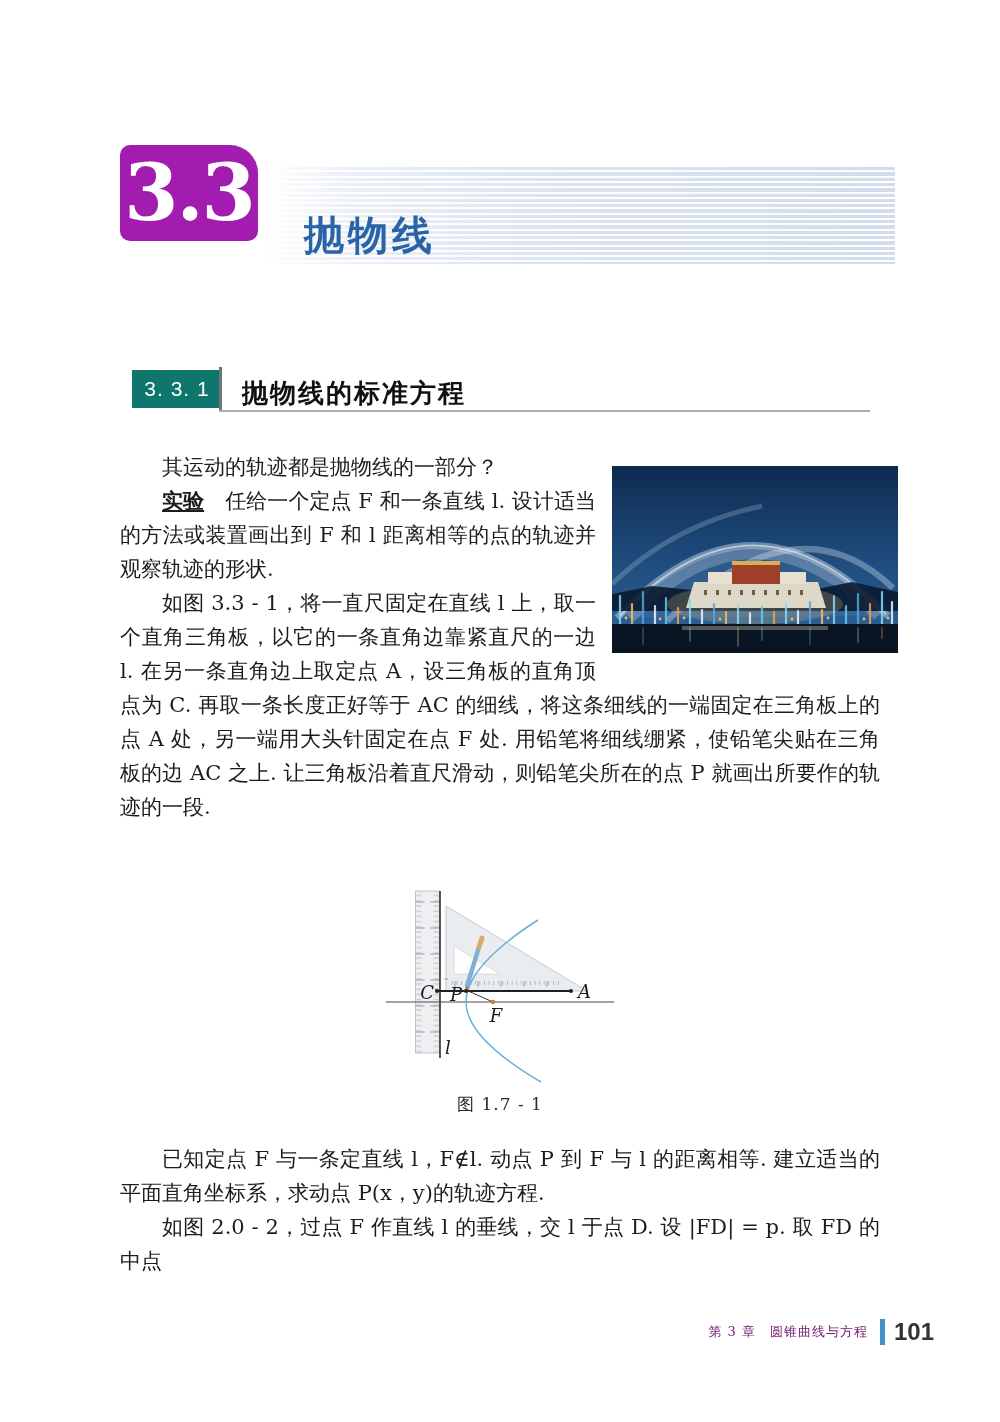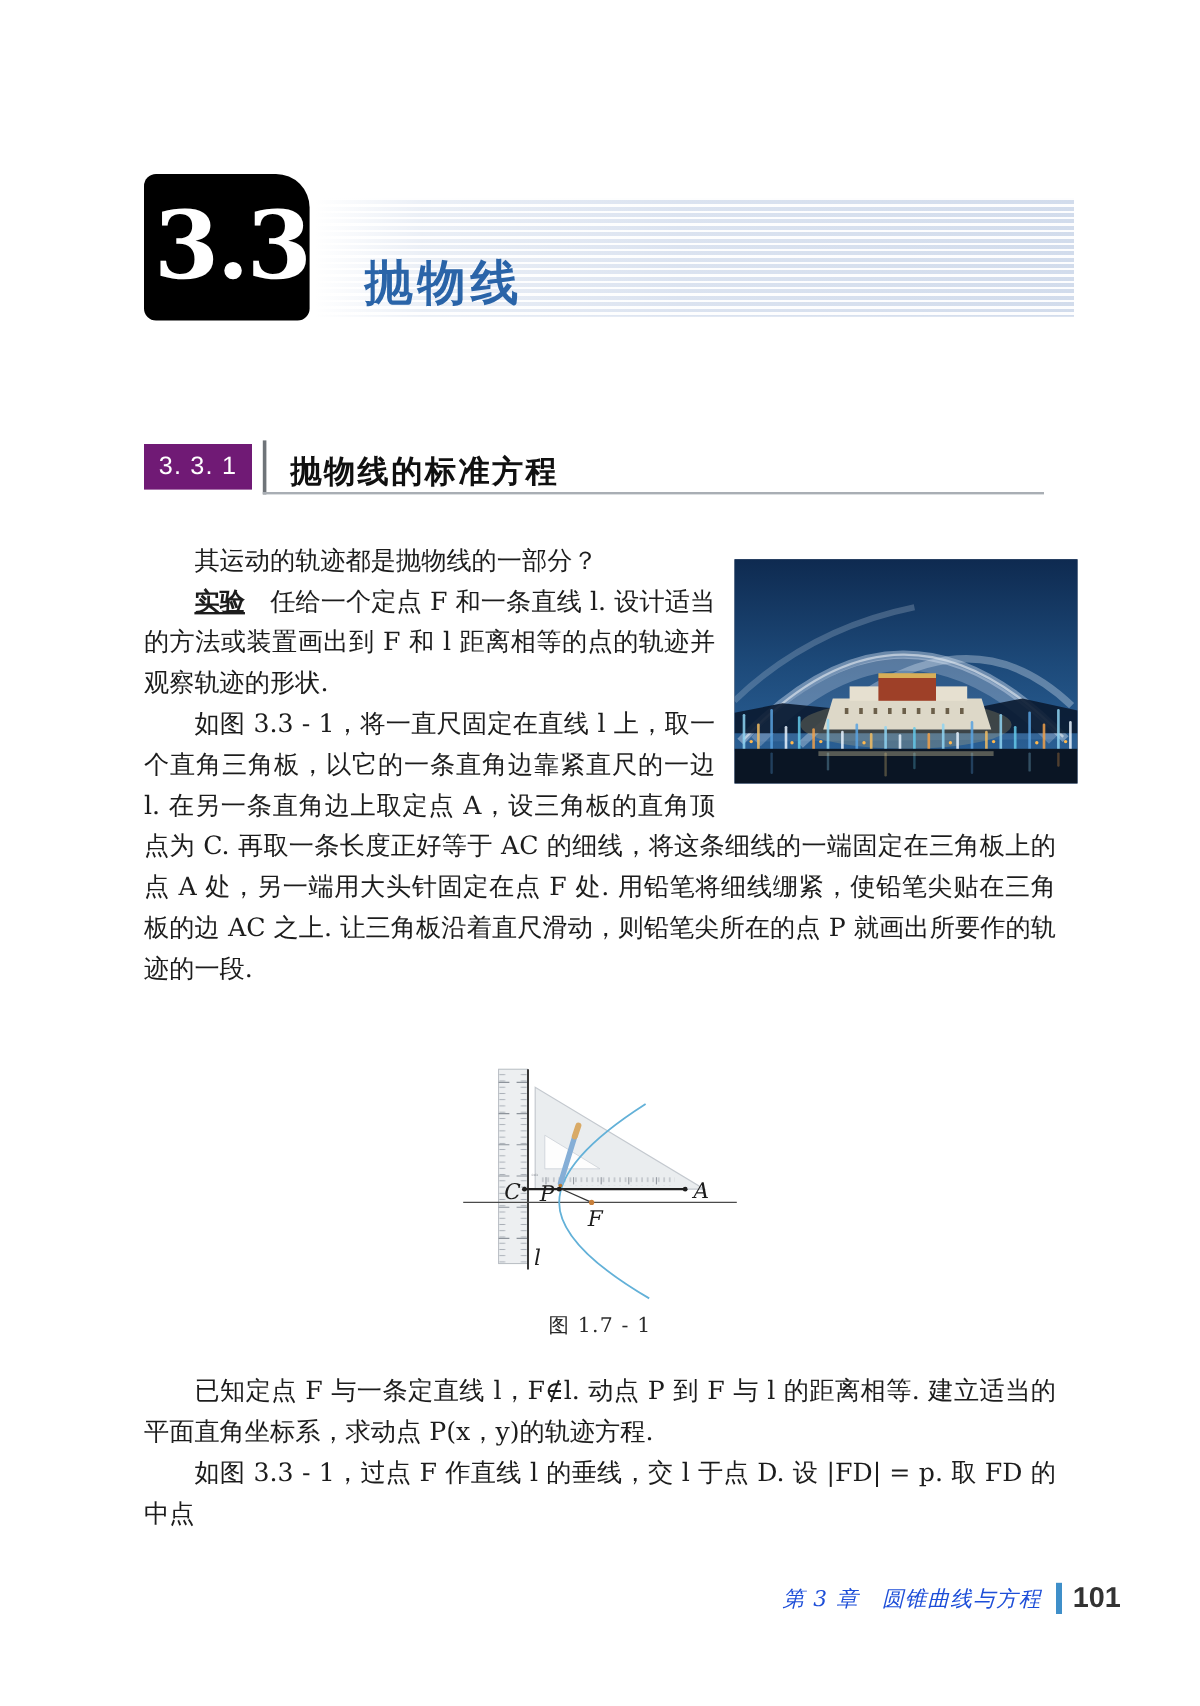--- a/index.html
+++ b/index.html
@@ -1,33 +1,33 @@
 <!DOCTYPE html>
 <html><head>
 <meta charset="utf-8">
 <style>
   html,body{margin:0;padding:0;background:#ffffff;}
   .page{position:relative;width:1000px;height:1422px;background:#ffffff;overflow:hidden;
         font-family:"DejaVu Serif", serif;color:#1c1c1c;}
 
   
-  .sec-box{position:absolute;left:120px;top:145px;width:138px;height:122px;
-           background:#000000;border-radius:10px 28px 10px 10px;
-           display:flex;align-items:center;justify-content:flex-end;}
+  .sec-box{position:absolute;left:120px;top:145px;width:138px;height:96px;
+           background:#a21caf;border-radius:10px 28px 10px 10px;
+           display:flex;align-items:center;justify-content:center;}
   .sec-box span{font-family:"DejaVu Serif", serif;font-weight:bold;font-size:78px;
                 color:#ffffff;letter-spacing:-2px;line-height:1;}
   .band{position:absolute;left:262px;top:165px;width:633px;height:99px;
         background:
           repeating-linear-gradient(to bottom, rgba(255,255,255,.95) 0 2px, rgba(255,255,255,0) 2px 5.3px),
           linear-gradient(to right, rgba(215,224,238,0) 0, rgba(215,224,238,.5) 14%, #dbe3f0 48%, #d2dcec 100%);}
   .sec-title{position:absolute;left:304px;top:198px;font-weight:bold;font-size:40px;
              color:#2a64a8;letter-spacing:4px;margin-top:10px;}
 
   
-  .sub-box{position:absolute;left:120px;top:370px;width:90px;height:38px;background:#701a75;
+  .sub-box{position:absolute;left:132px;top:370px;width:90px;height:38px;background:#0f766e;
            color:#fff;display:flex;align-items:center;justify-content:center;
            font-family:"Liberation Sans", sans-serif;font-size:21px;letter-spacing:1px;}
   .sub-divider{position:absolute;left:219px;top:367px;width:3px;height:45px;background:#6f7479;}
   .sub-title{position:absolute;left:242px;top:376px;font-family:"Liberation Sans", sans-serif;
              font-weight:bold;font-size:26px;color:#101010;letter-spacing:2px;}
   .sub-rule{position:absolute;left:219px;top:410px;width:651px;height:2px;background:#a9aeb4;}
 
   
   .text-block{position:absolute;left:120px;width:760px;font-size:21px;line-height:34px;
               text-align:justify;}
@@ -41,21 +41,21 @@
          overflow:hidden;background:#0e2a50;}
 
   
   .fig{position:absolute;left:380px;top:886px;width:240px;height:235px;}
   .fig-caption{position:absolute;left:380px;top:1093px;width:240px;text-align:center;
                font-size:17px;color:#2a2a2a;letter-spacing:1px;}
   .flabel{font-family:"DejaVu Serif", serif;font-style:italic;font-size:18px;fill:#1c1c1c;}
 
   
   .footer{position:absolute;top:1318px;right:66px;display:flex;align-items:center;}
-  .footer .chapter{font-size:18px;color:#1d4ed8;letter-spacing:1px;font-style:italic;}
+  .footer .chapter{font-size:13px;color:#701a75;letter-spacing:1px;}
   .footer .bar{width:5px;height:26px;background:#3f8fc9;margin:0 9px 0 12px;}
   .footer .pagenum{font-family:"Liberation Sans", sans-serif;font-weight:bold;
                    font-size:24px;color:#333333;}
 </style>
 </head>
 <body>
 
 <div class="page">
 
   <div class="band"></div>
@@ -231,21 +231,21 @@
     <text class="flabel" x="434" y="999" text-anchor="end">C</text>
     <text class="flabel" x="462" y="1001" text-anchor="end">P</text>
     <text class="flabel" x="578" y="998" text-anchor="start">A</text>
     <text class="flabel" x="496" y="1022" text-anchor="middle">F</text>
     <text class="flabel" x="445" y="1054" text-anchor="start">l</text>
   </svg>
   <div class="fig-caption">图 1.7 - 1</div>
 
   <div class="text-block tb2">
     <p>已知定点 F 与一条定直线 l，F∉l. 动点 P 到 F 与 l 的距离相等. 建立适当的平面直角坐标系，求动点 P(x，y)的轨迹方程.</p>
-    <p>如图 3.3 - 1，过点 F 作直线 l 的垂线，交 l 于点 D. 设 |FD| = p. 取 FD 的中点</p>
+    <p>如图 2.0 - 2，过点 F 作直线 l 的垂线，交 l 于点 D. 设 |FD| = p. 取 FD 的中点</p>
   </div>
 
   <div class="footer">
     <span class="chapter">第 3 章　圆锥曲线与方程</span>
     <span class="bar"></span>
     <span class="pagenum">101</span>
   </div>
 
 </div>
 

